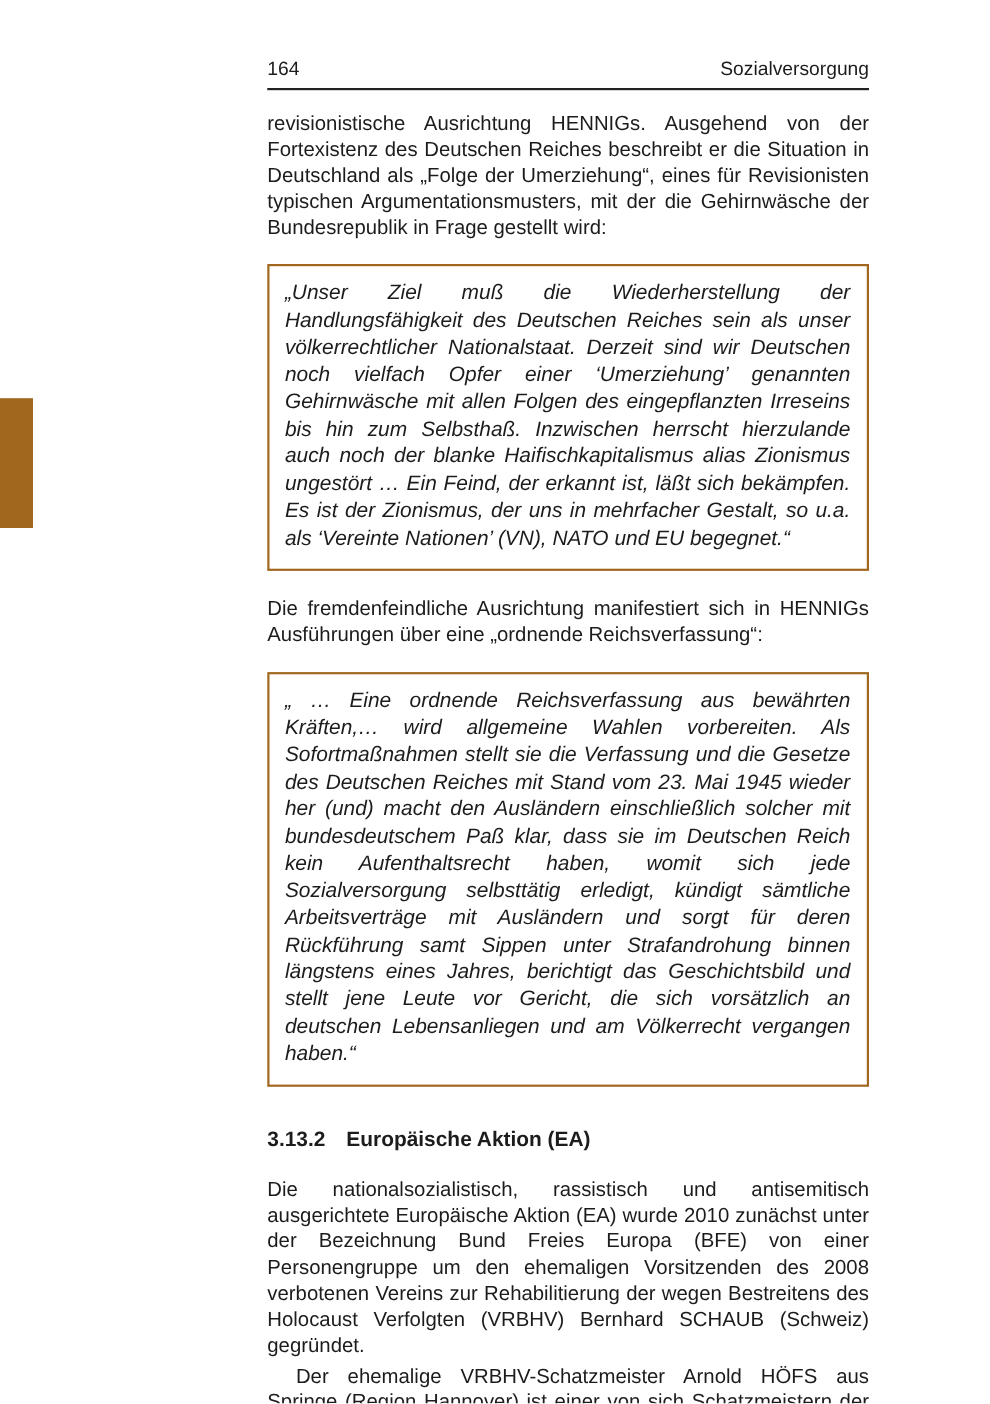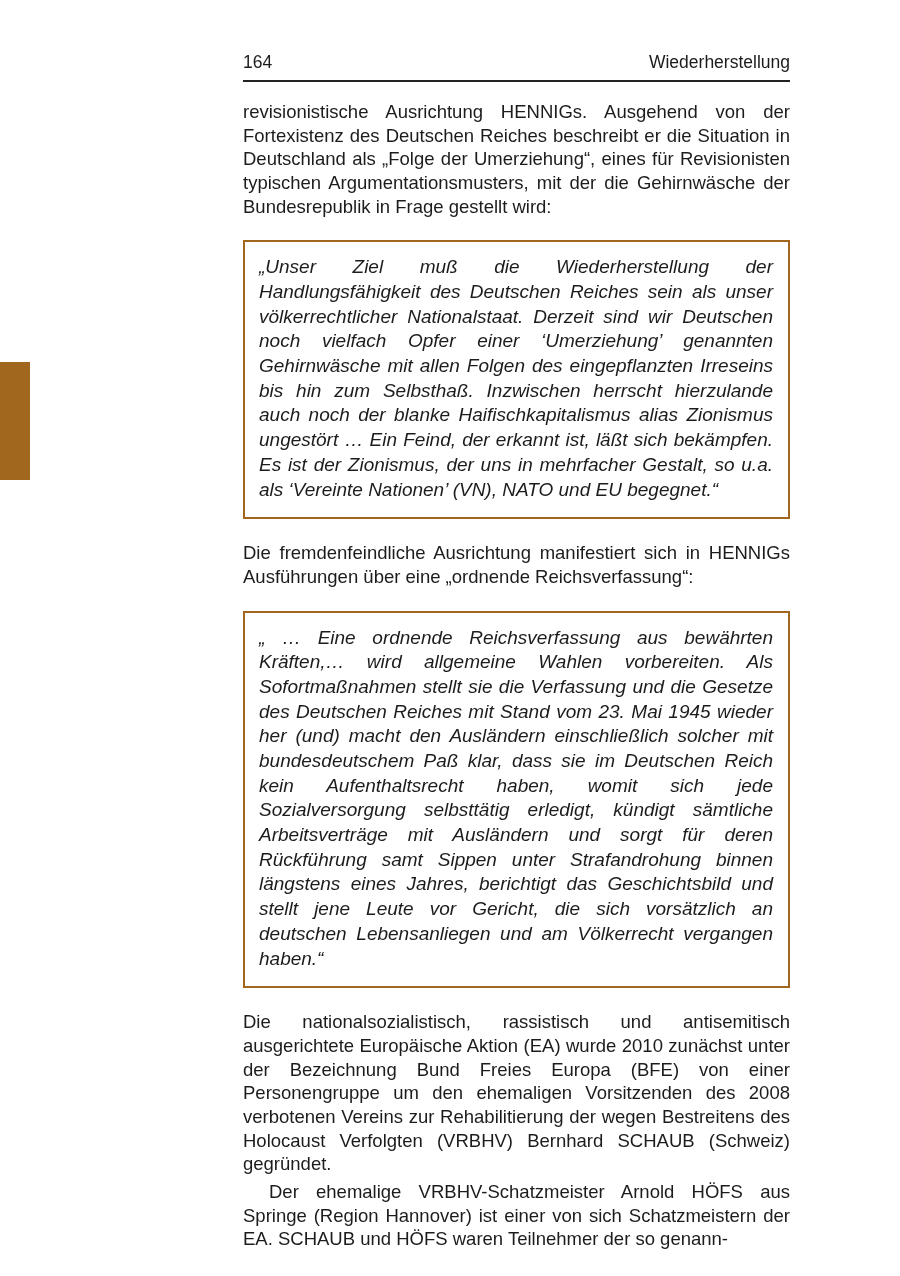--- a/index.html
+++ b/index.html
@@ -76,35 +76,39 @@
 <body>
 
 <div class="page">
 
   <div class="side-tab"></div>
 
   <div class="content">
 
     <div class="running-header">
       <span>164</span>
-      <span>Wiederherstellung</span>
+      <span>Sozialversorgung</span>
     </div>
 
     <p class="body-text">revisionistische Ausrichtung HENNIGs. Ausgehend von der Fortexistenz des Deutschen Reiches beschreibt er die Situation in Deutschland als „Folge der Umerziehung“, eines für Revisionisten typischen Argumentationsmusters, mit der die Gehirnwäsche der Bundesrepublik in Frage gestellt wird:</p>
 
     <div class="quote-box">
       <p class="quote-text">„Unser Ziel muß die Wiederherstellung der Handlungsfähigkeit des Deutschen Reiches sein als unser völkerrechtlicher Nationalstaat. Derzeit sind wir Deutschen noch vielfach Opfer einer ‘Umerziehung’ genannten Gehirnwäsche mit allen Folgen des eingepflanzten Irreseins bis hin zum Selbsthaß. Inzwischen herrscht hierzulande auch noch der blanke Haifischkapitalismus alias Zionismus ungestört … Ein Feind, der erkannt ist, läßt sich bekämpfen. Es ist der Zionismus, der uns in mehrfacher Gestalt, so u.a. als ‘Vereinte Nationen’ (VN), NATO und EU begegnet.“</p>
     </div>
 
     <p class="body-text">Die fremdenfeindliche Ausrichtung manifestiert sich in HENNIGs Ausführungen über eine „ordnende Reichsverfassung“:</p>
 
     <div class="quote-box">
       <p class="quote-text">„ … Eine ordnende Reichsverfassung aus bewährten Kräften,…  wird allgemeine Wahlen vorbereiten. Als Sofortmaßnahmen stellt sie die Verfassung und die Gesetze des Deutschen Reiches mit Stand vom 23. Mai 1945 wieder her (und) macht den Ausländern einschließlich solcher mit bundesdeutschem Paß klar, dass sie im Deutschen Reich kein Aufenthaltsrecht haben, womit sich jede Sozialversorgung selbsttätig erledigt, kündigt sämtliche Arbeitsverträge mit Ausländern und sorgt für deren Rückführung samt Sippen unter Strafandrohung binnen längstens eines Jahres, berichtigt das Geschichtsbild und stellt jene Leute vor Gericht, die sich vorsätzlich an deutschen Lebensanliegen und am Völkerrecht vergangen haben.“</p>
     </div>
 
+    <h2 class="section-heading">
+      <span>3.13.2</span>
+      <span>Europäische Aktion (EA)</span>
+    </h2>
 
     <p class="body-text tight-bottom">Die nationalsozialistisch, rassistisch und antisemitisch ausgerichtete Europäische Aktion (EA) wurde 2010 zunächst unter der Bezeichnung Bund Freies Europa (BFE) von einer Personengruppe um den ehemaligen Vorsitzenden des 2008 verbotenen Vereins zur Rehabilitierung der wegen Bestreitens des Holocaust Verfolgten (VRBHV) Bernhard SCHAUB (Schweiz) gegründet.</p>
 
     <p class="body-text tight-top">Der ehemalige VRBHV-Schatzmeister Arnold HÖFS aus Springe (Region Hannover) ist einer von sich Schatzmeistern der EA. SCHAUB und HÖFS waren Teilnehmer der so genann-</p>
 
   </div>
 
 </div>
 
 </body></html>

